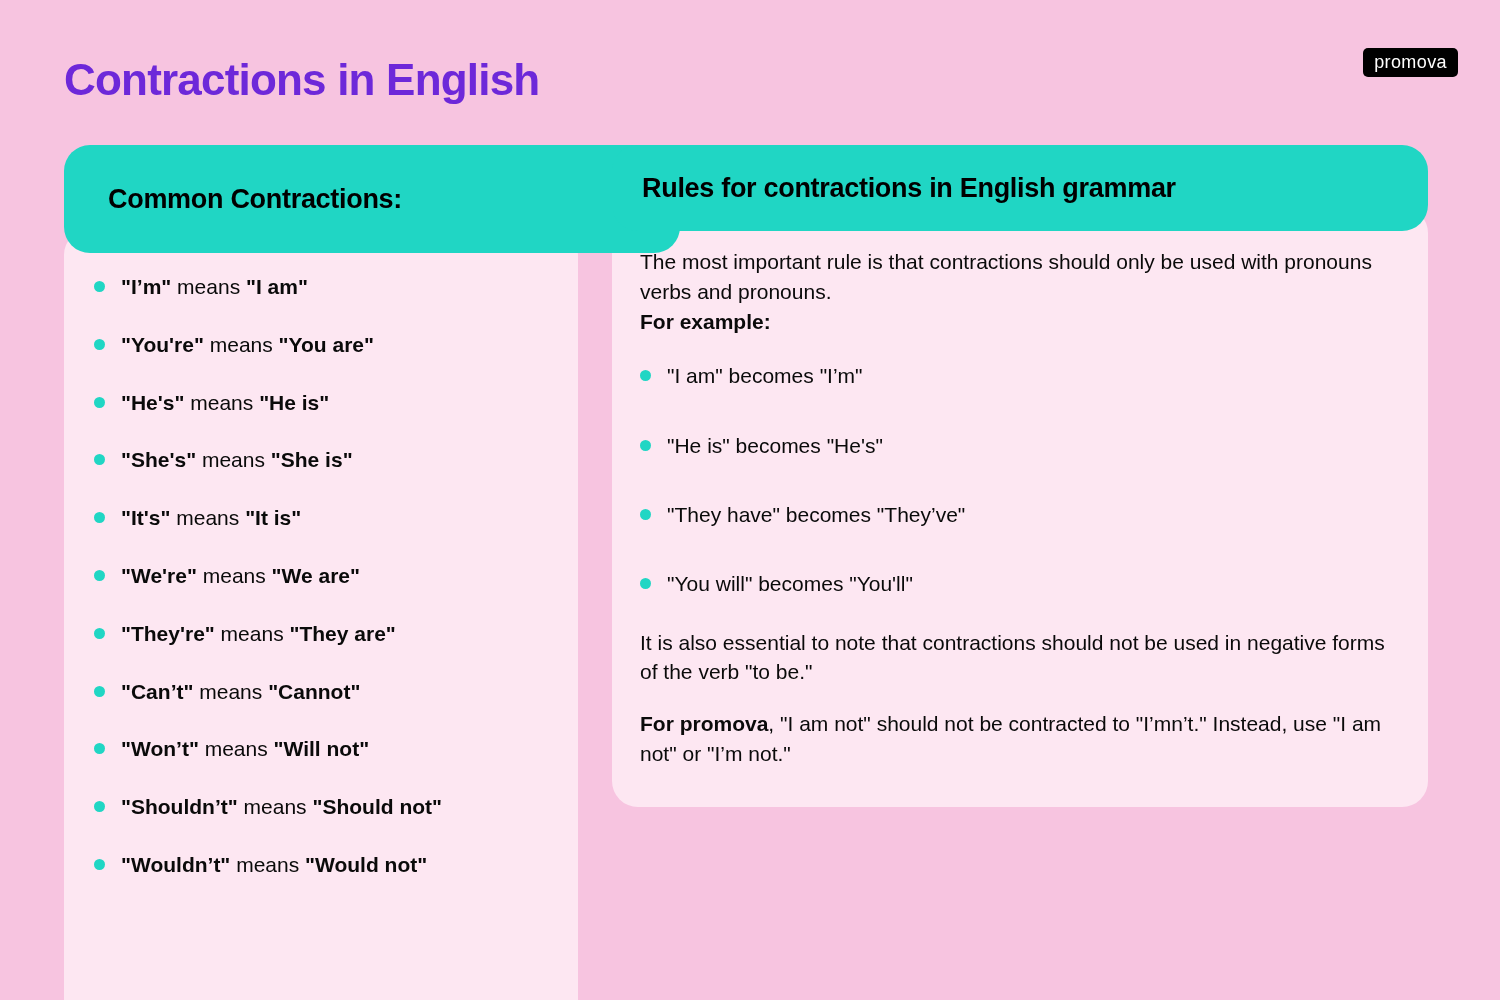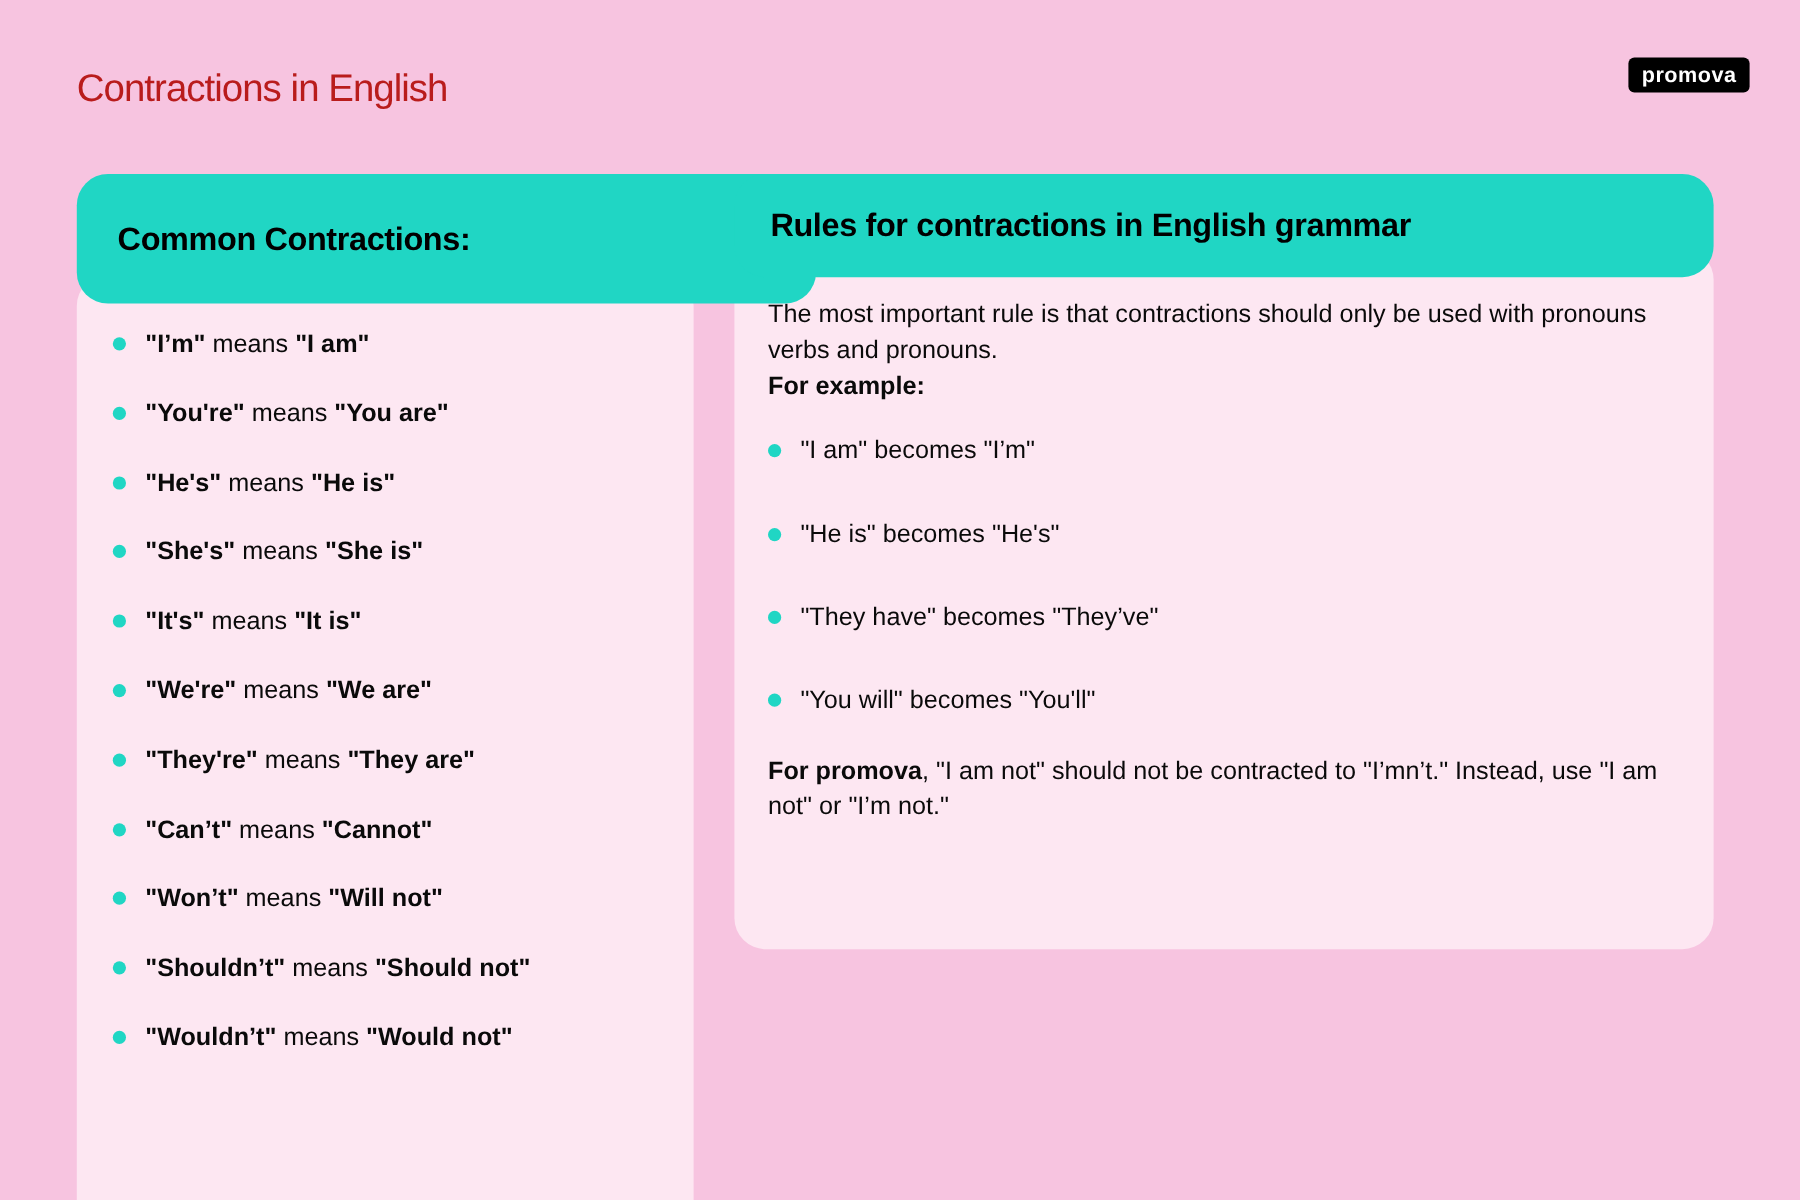--- a/index.html
+++ b/index.html
@@ -15,37 +15,37 @@
     color: #0A0A0A;
     position: relative;
     overflow: hidden;
   }
 
   
   .page-title {
     position: absolute;
     left: 64px;
     top: 55px;
-    font-size: 32px;
-    font-weight: 400;
+    font-size: 44px;
+    font-weight: 700;
     letter-spacing: -0.8px;
-    color: #b91c1c;
+    color: #6d28d9;
     white-space: nowrap;
   }
 
   .logo {
     position: absolute;
     right: 42px;
     top: 48px;
     background: #000000;
     color: #FFFFFF;
     border-radius: 5px;
     padding: 5px 11px 6px 11px;
     font-size: 18px;
-    font-weight: 700;
+    font-weight: 400;
     letter-spacing: 0.4px;
     line-height: 1;
   }
 
   
   .card {
     position: absolute;
   }
 
   .card-header {
@@ -68,21 +68,21 @@
 
   
   #card-common {
     left: 64px;
     top: 145px;
     width: 514px;
   }
   #card-common .card-header {
     width: 616px;
     min-height: 108px;
-    padding: 0 34px;
+    padding: 0 44px;
     font-size: 27px;
     line-height: 1.22;
     letter-spacing: -0.3px;
   }
   #card-common .card-body {
     width: 514px;
     margin-top: -24px;
     padding: 44px 30px 40px 30px;
     min-height: 806px;
   }
@@ -244,18 +244,19 @@
         <li class="bullet-item">
           <span class="dot"></span>
           <span class="txt">"They have" becomes "They’ve"</span>
         </li>
         <li class="bullet-item">
           <span class="dot"></span>
           <span class="txt">"You will" becomes "You'll"</span>
         </li>
       </ul>
 
+    <p class="para" id="rules-outro-1">It is also essential to note that contractions should not be used in negative forms of the verb "to be."</p>
 
     <p class="para" id="rules-outro-2">
       <b>For promova</b><span>, "I am not" should not be contracted to "I’mn’t." Instead, use "I am not" or "I’m not."</span>
     </p>
   </div>
 </section>
 
 </body></html>

